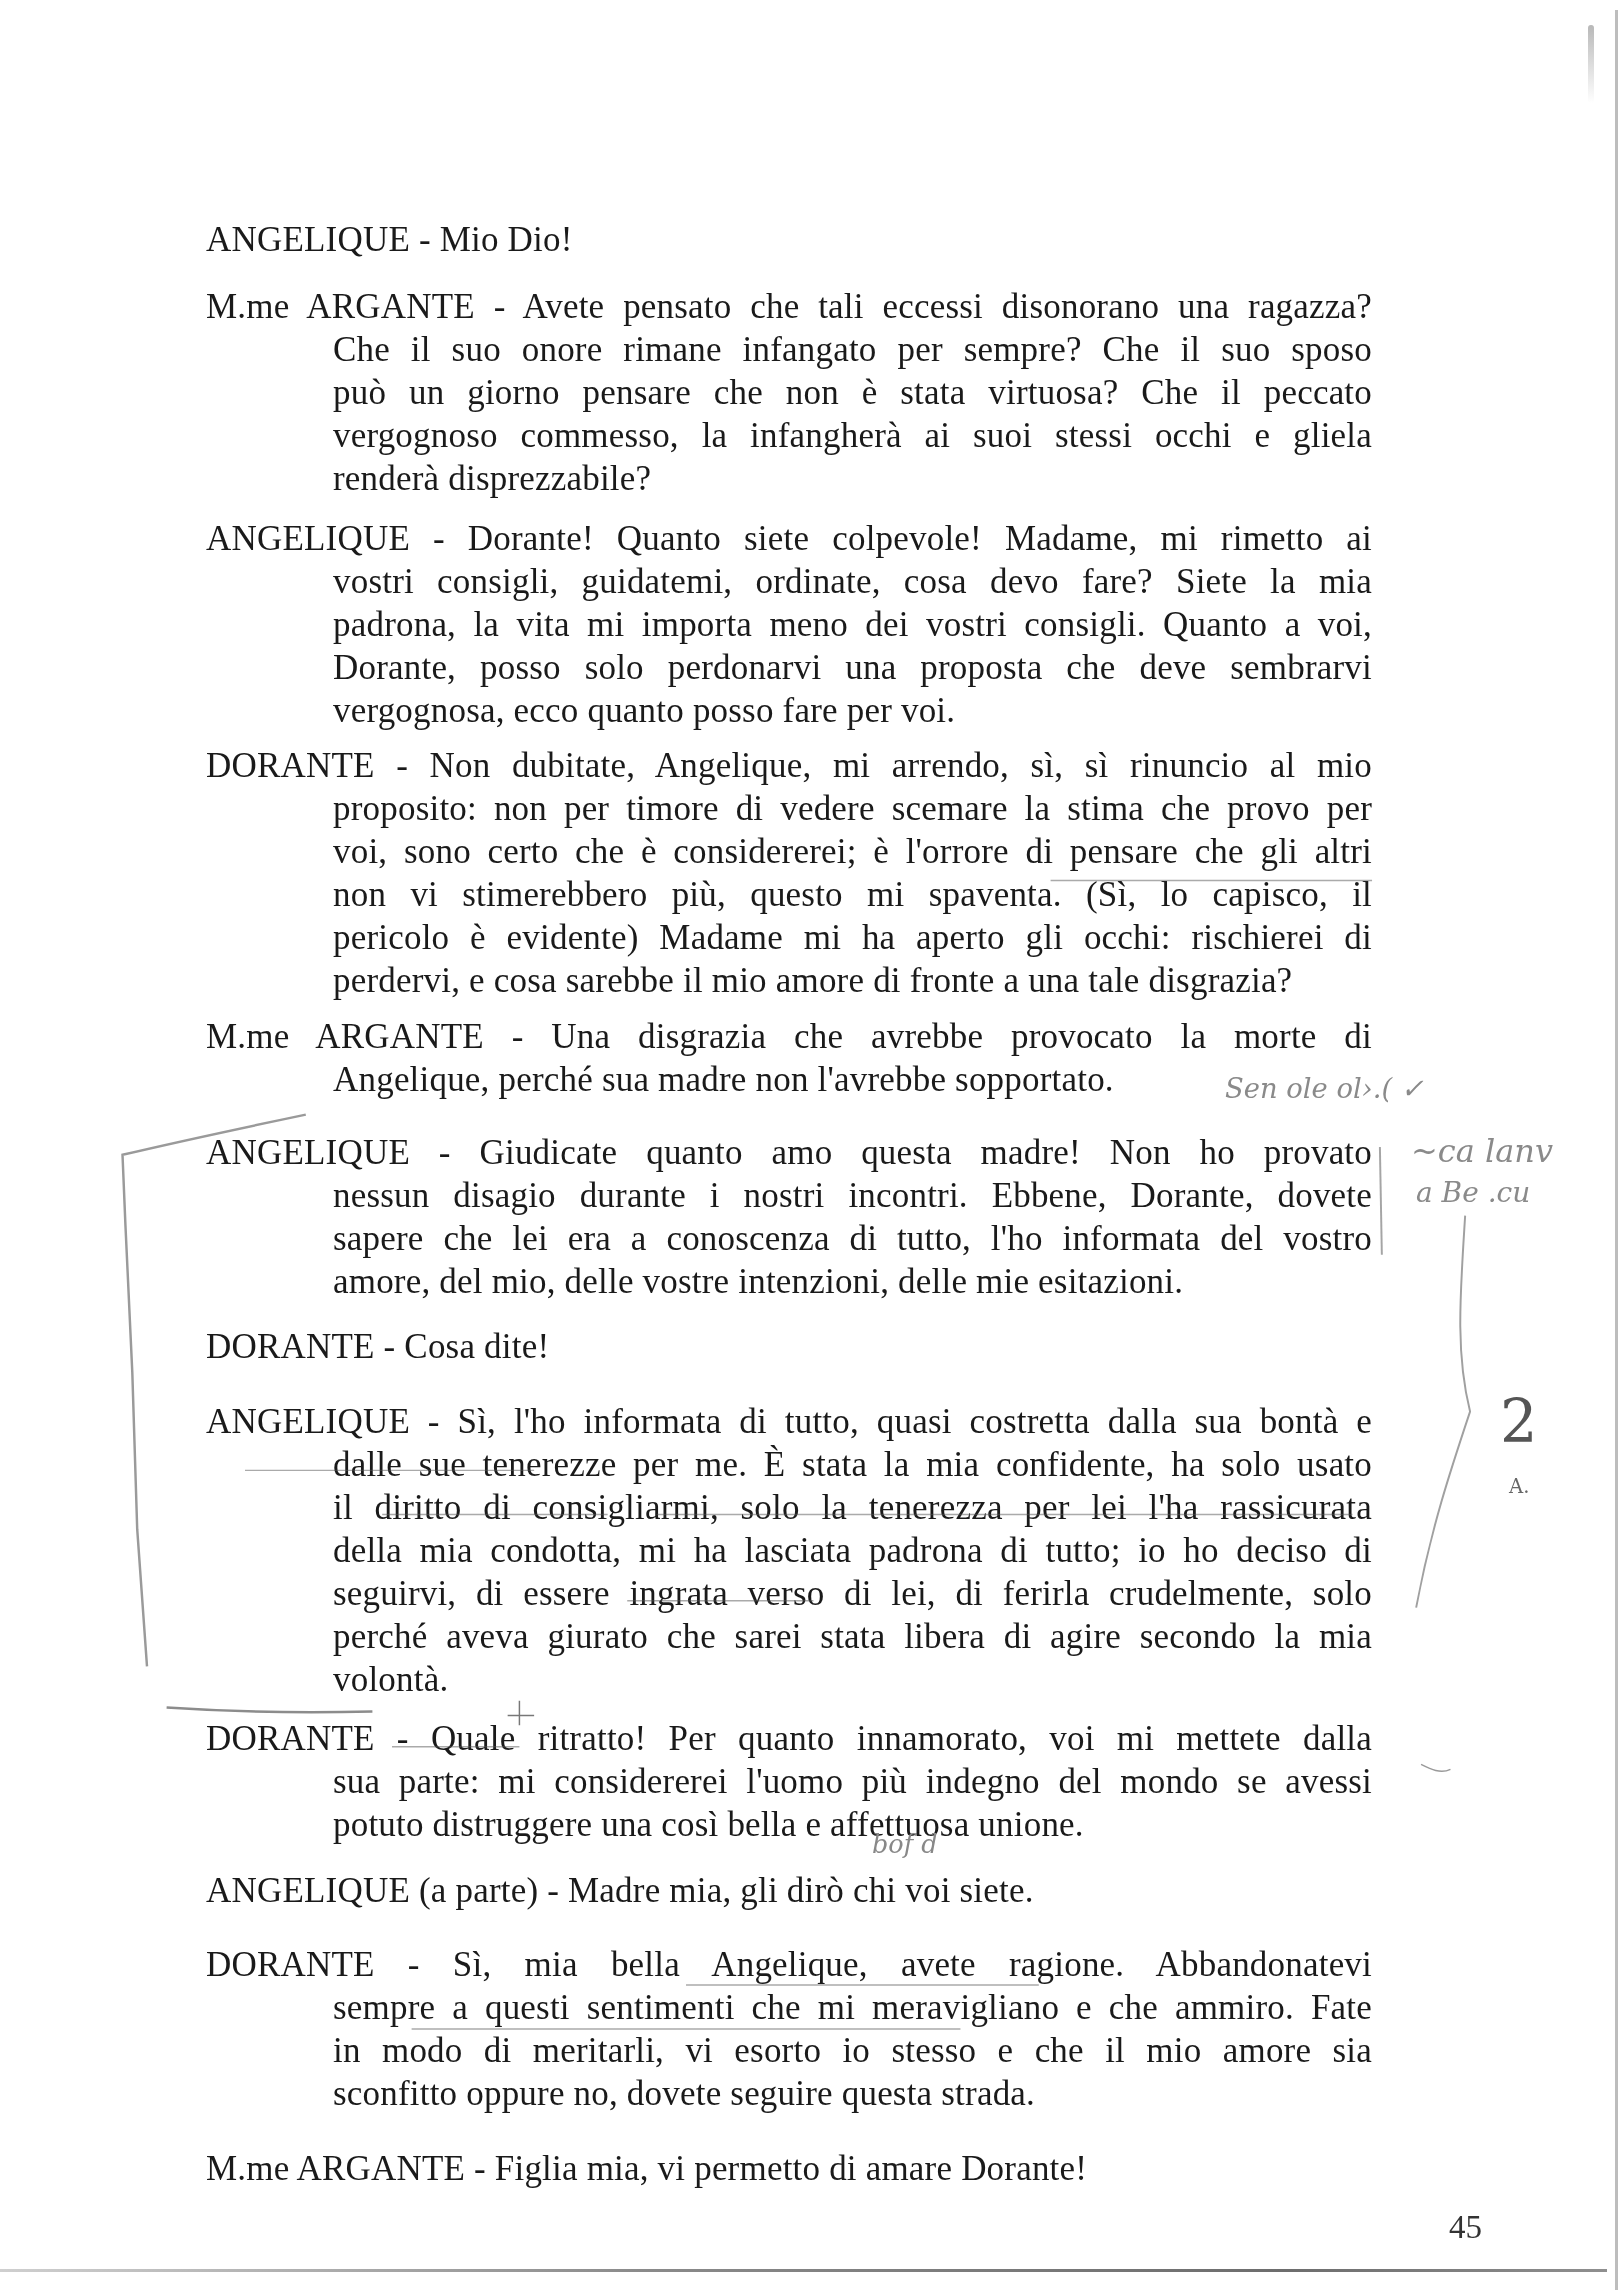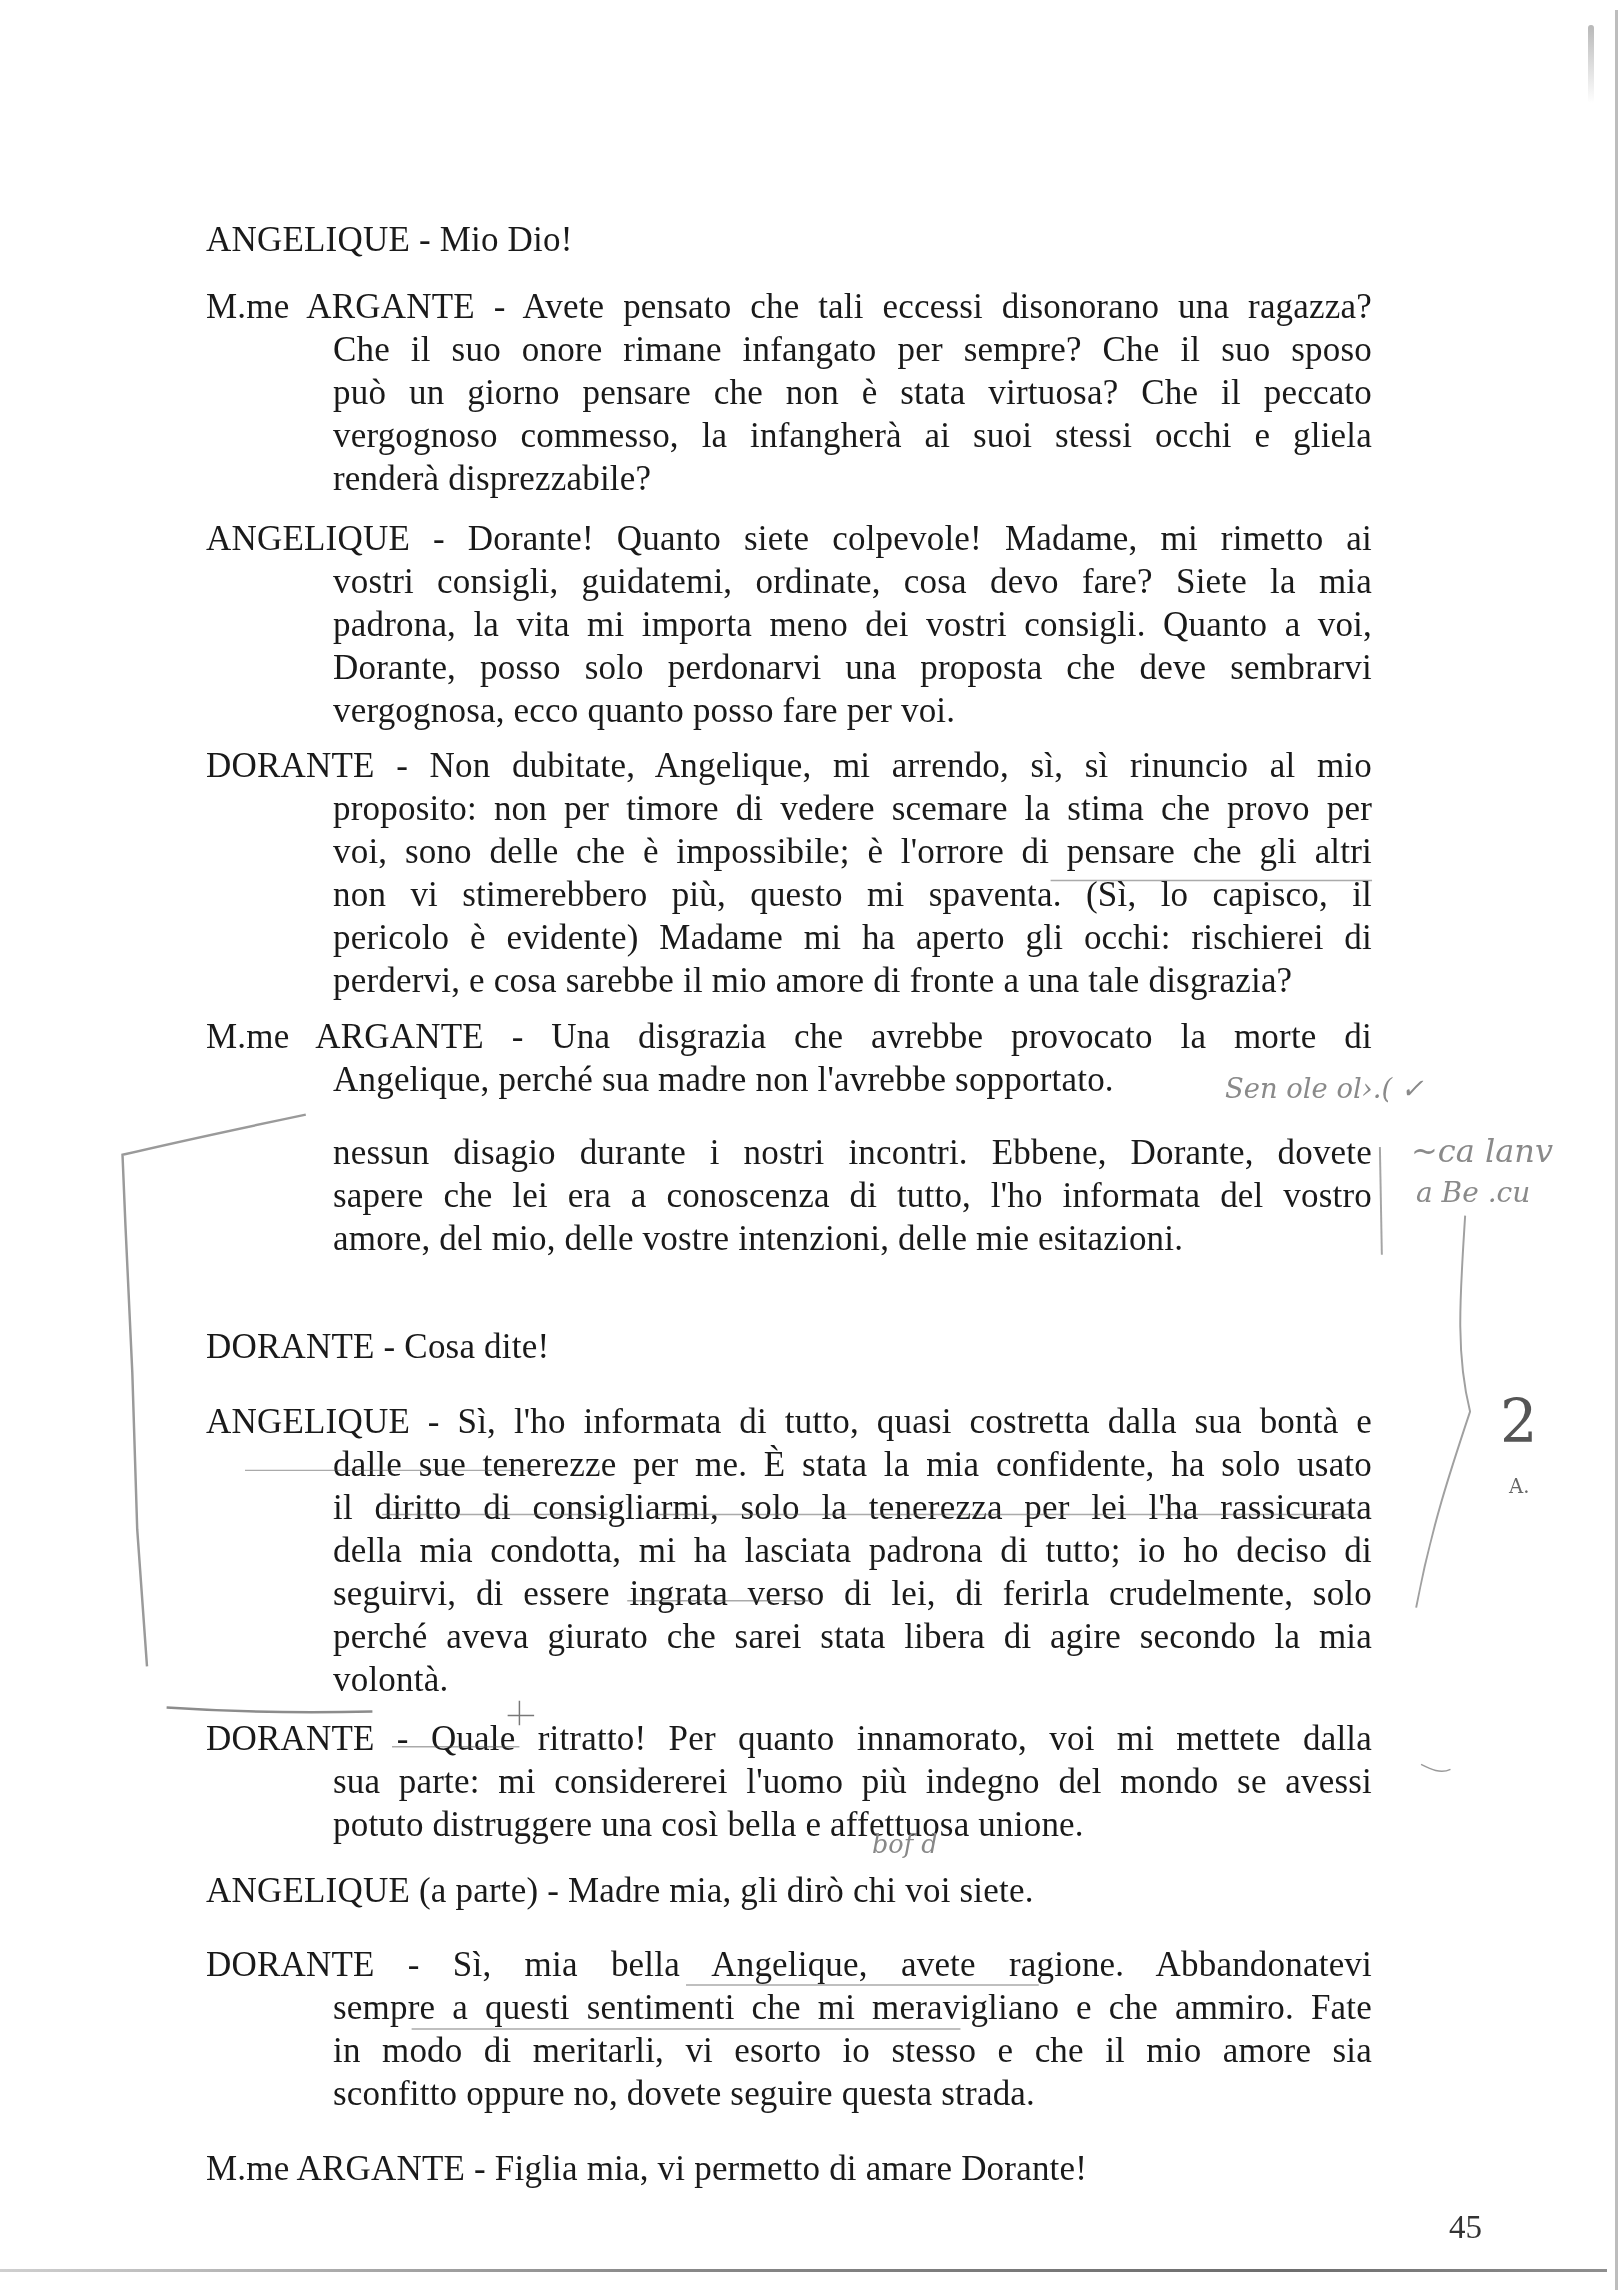--- a/index.html
+++ b/index.html
@@ -108,32 +108,33 @@
     <span class="line first">ANGELIQUE - Dorante! Quanto siete colpevole! Madame, mi rimetto ai</span>
     <span class="line cont">vostri consigli, guidatemi, ordinate, cosa devo fare? Siete la mia</span>
     <span class="line cont">padrona, la vita mi importa meno dei vostri consigli. Quanto a voi,</span>
     <span class="line cont">Dorante, posso solo perdonarvi una proposta che deve sembrarvi</span>
     <span class="line cont last">vergognosa, ecco quanto posso fare per voi.</span>
   </div>
 
   <div class="speech" style="top:744px">
     <span class="line first">DORANTE - Non dubitate, Angelique, mi arrendo, sì, sì rinuncio al mio</span>
     <span class="line cont">proposito: non per timore di vedere scemare la stima che provo per</span>
-    <span class="line cont">voi, sono delle che è impossibile; è l'orrore di pensare che gli altri</span>
+    <span class="line cont">voi, sono certo che è considererei; è l'orrore di pensare che gli altri</span>
     <span class="line cont">non vi stimerebbero più, questo mi spaventa. (Sì, lo capisco, il</span>
     <span class="line cont">pericolo è evidente) Madame mi ha aperto gli occhi: rischierei di</span>
     <span class="line cont last">perdervi, e cosa sarebbe il mio amore di fronte a una tale disgrazia?</span>
   </div>
 
   <div class="speech" style="top:1015px">
     <span class="line first">M.me ARGANTE - Una disgrazia che avrebbe provocato la morte di</span>
     <span class="line cont last">Angelique, perché sua madre non l'avrebbe sopportato.</span>
   </div>
 
   <div class="speech" style="top:1131px">
+    <span class="line first">ANGELIQUE - Giudicate quanto amo questa madre! Non ho provato</span>
     <span class="line cont">nessun disagio durante i nostri incontri. Ebbene, Dorante, dovete</span>
     <span class="line cont">sapere che lei era a conoscenza di tutto, l'ho informata del vostro</span>
     <span class="line cont last">amore, del mio, delle vostre intenzioni, delle mie esitazioni.</span>
   </div>
 
   <div class="speech" style="top:1325px">
     <span class="line first last">DORANTE - Cosa dite!</span>
   </div>
 
   <div class="speech" style="top:1400px">

